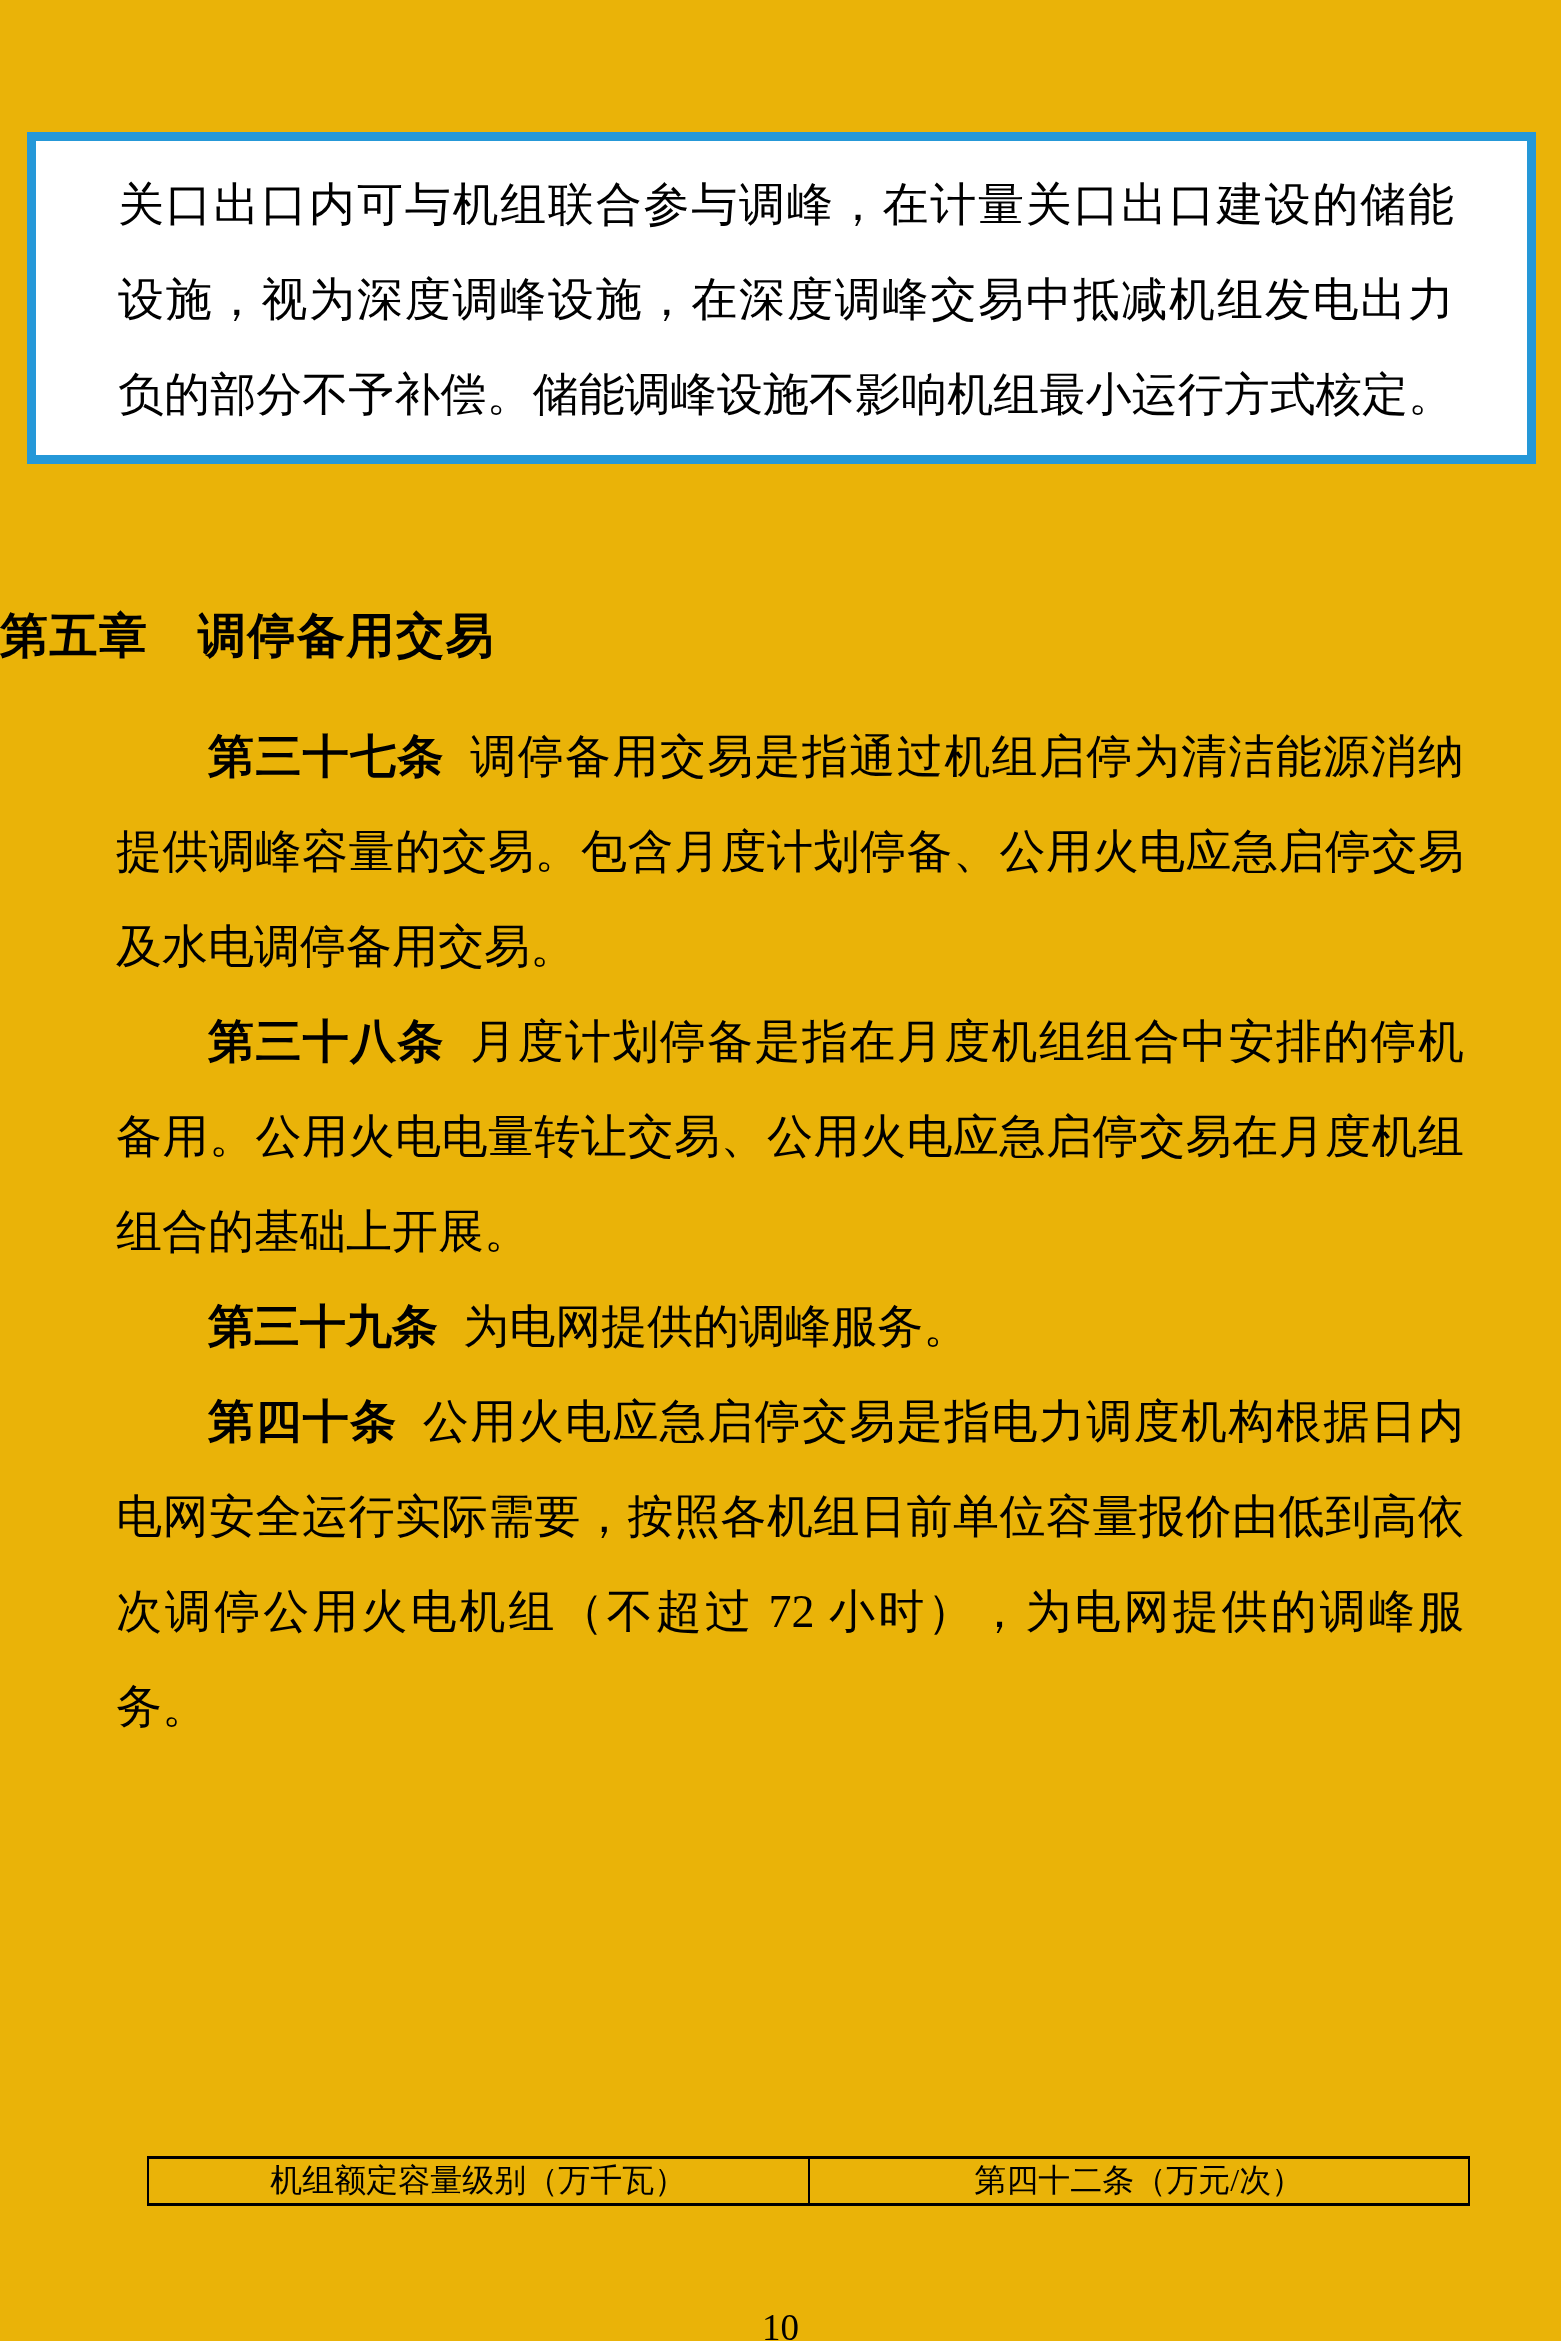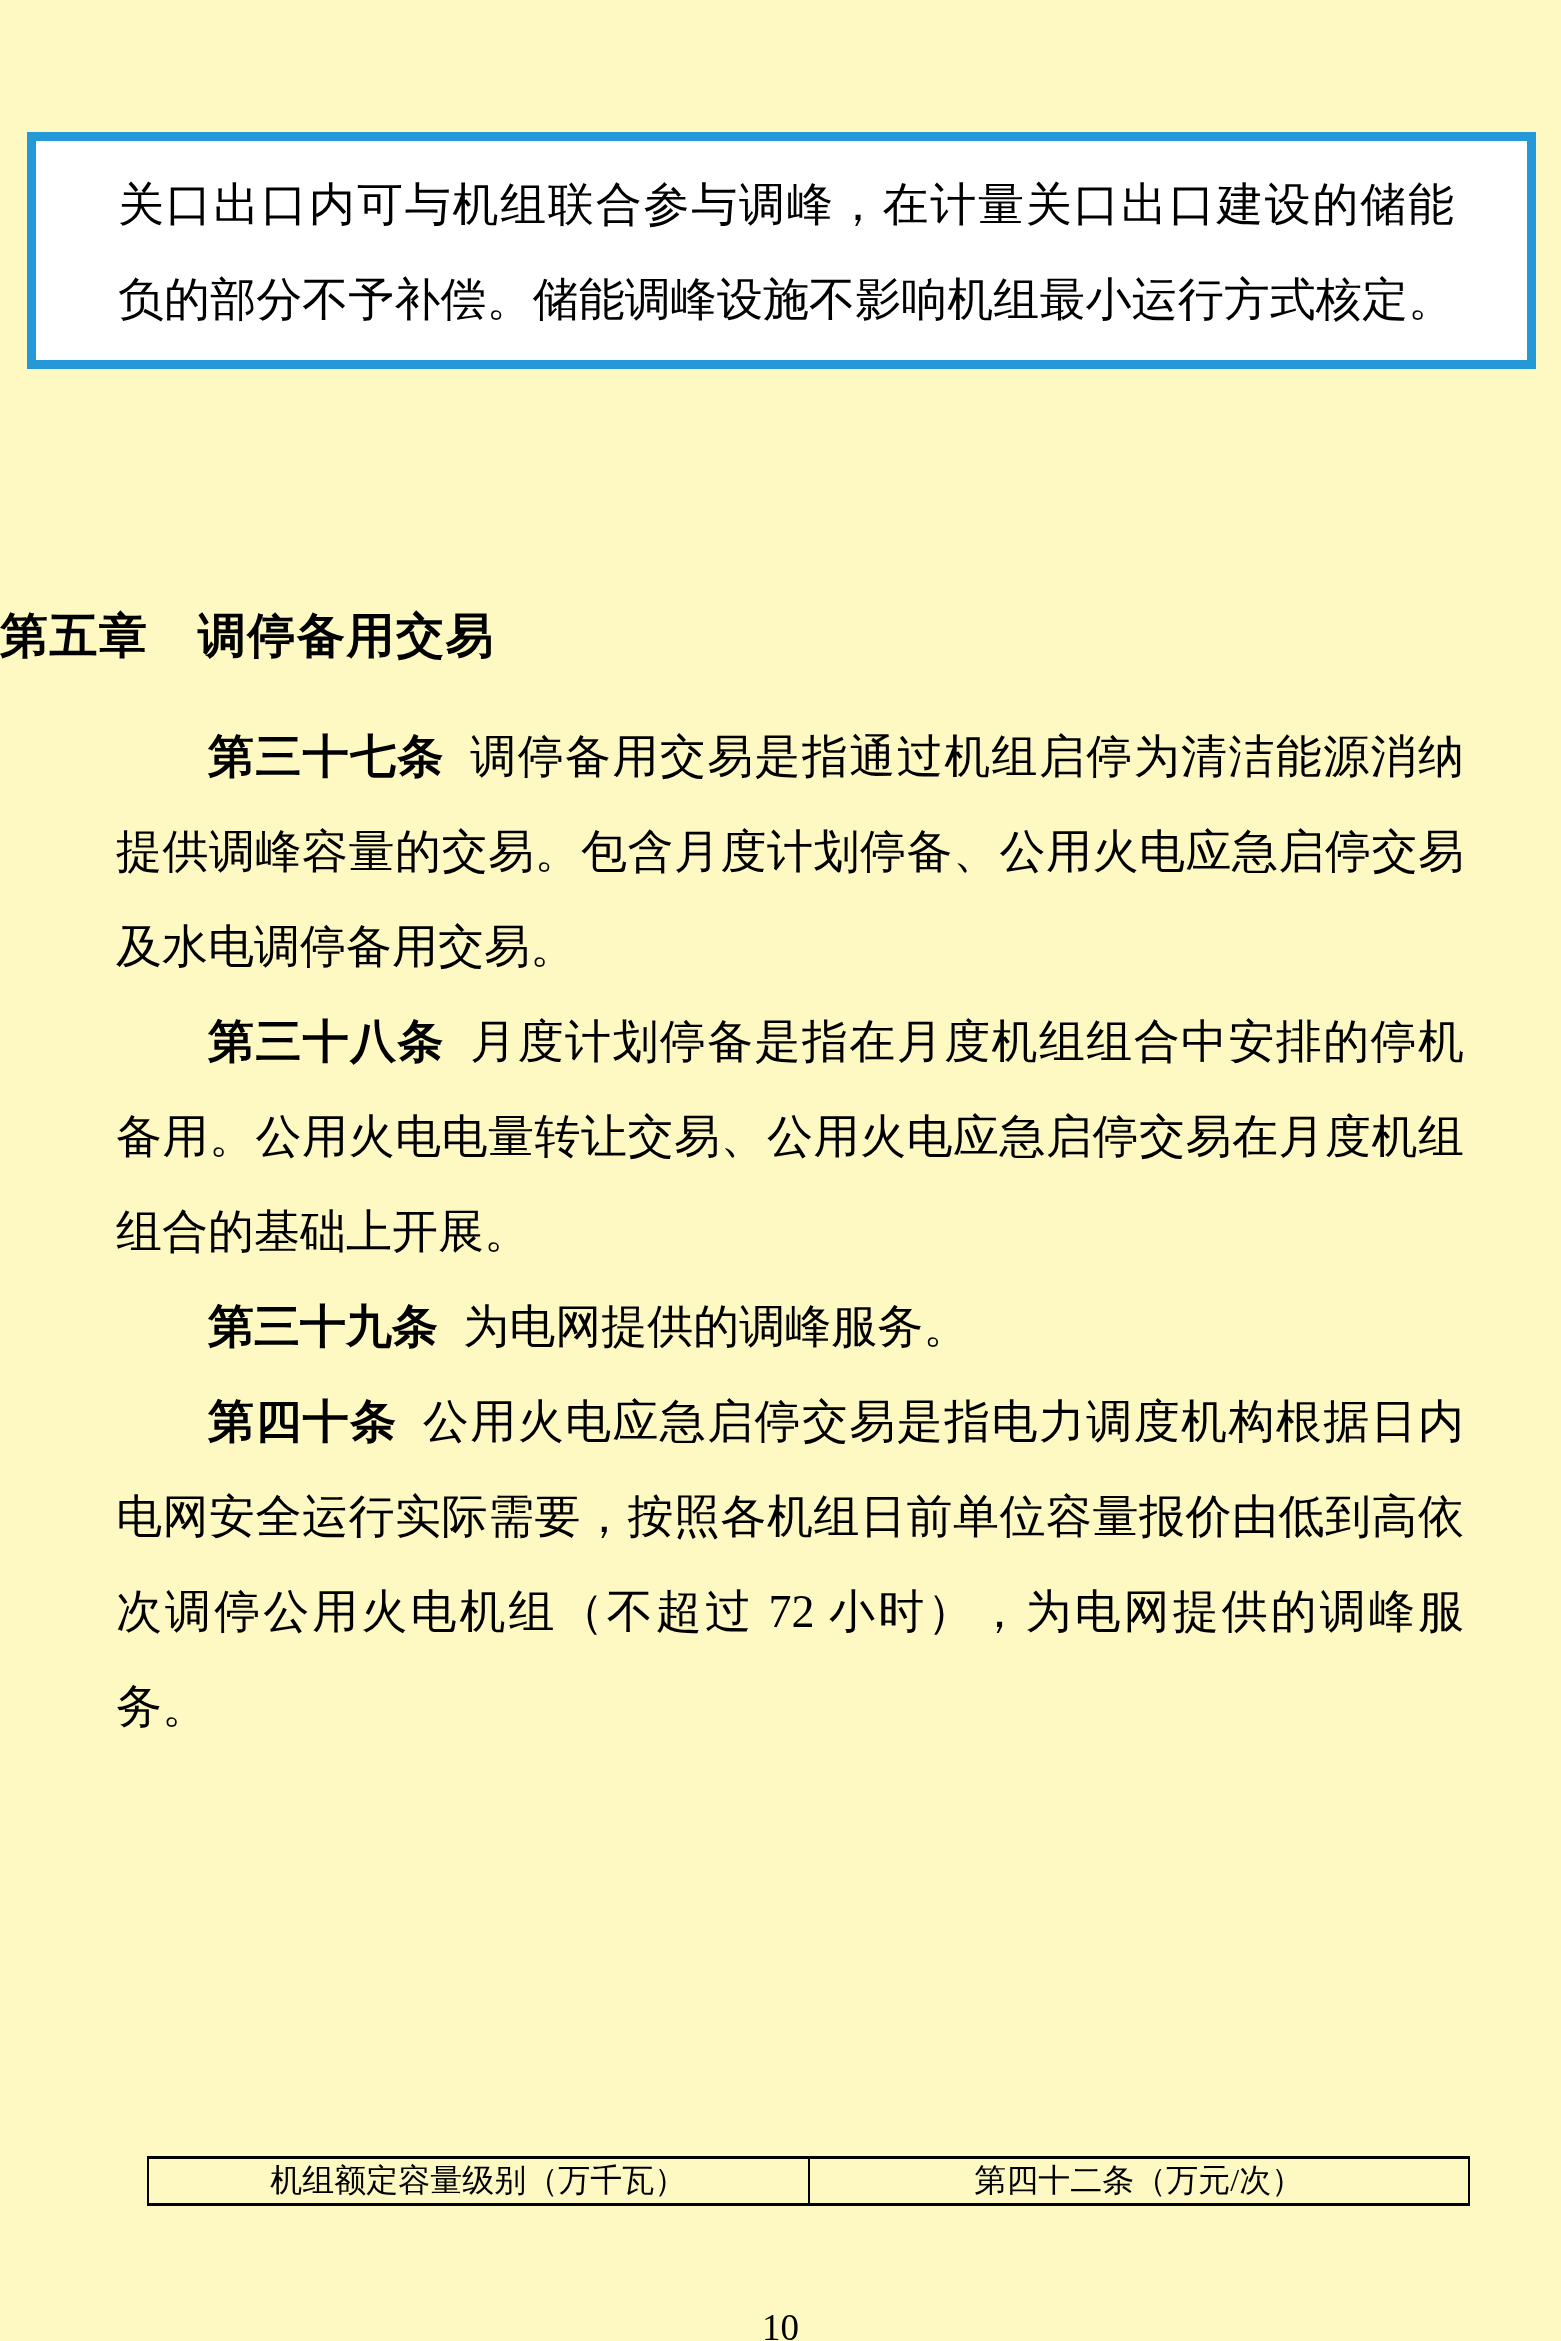--- a/index.html
+++ b/index.html
@@ -4,21 +4,21 @@
 <style>
   html, body {
     margin: 0;
     padding: 0;
     background: #ffffff;
   }
   .page {
     position: relative;
     width: 1561px;
     height: 2342px;
-    background: #fef9c3;
+    background: #eab308;
     overflow: hidden;
     font-family: "Liberation Serif", "DejaVu Serif", serif;
     color: #000000;
   }
   
   .highlight-box {
     position: absolute;
     left: 27px;
     top: 132px;
     width: 1509px;
@@ -101,20 +101,21 @@
     line-height: 44px;
   }
 </style>
 </head>
 <body>
 
 <div class="page">
 
   <div class="highlight-box">
     <div class="box-line">关口出口内可与机组联合参与调峰，在计量关口出口建设的储能</div>
+    <div class="box-line">设施，视为深度调峰设施，在深度调峰交易中抵减机组发电出力</div>
     <div class="box-line">负的部分不予补偿。储能调峰设施不影响机组最小运行方式核定。</div>
   </div>
 
   <div class="chapter-title">第五章　调停备用交易</div>
 
   <div class="content">
     <p class="article"><span class="art-label">第三十七条</span><span>调停备用交易是指通过机组启停为清洁能源消纳提供调峰容量的交易。包含月度计划停备、公用火电应急启停交易及水电调停备用交易。</span></p>
     <p class="article"><span class="art-label">第三十八条</span><span>月度计划停备是指在月度机组组合中安排的停机备用。公用火电电量转让交易、公用火电应急启停交易在月度机组组合的基础上开展。</span></p>
     <p class="article"><span class="art-label">第三十九条</span><span>为电网提供的调峰服务。</span></p>
     <p class="article"><span class="art-label">第四十条</span><span>公用火电应急启停交易是指电力调度机构根据日内电网安全运行实际需要，按照各机组日前单位容量报价由低到高依次调停公用火电机组（不超过 72 小时），为电网提供的调峰服务。</span></p>

